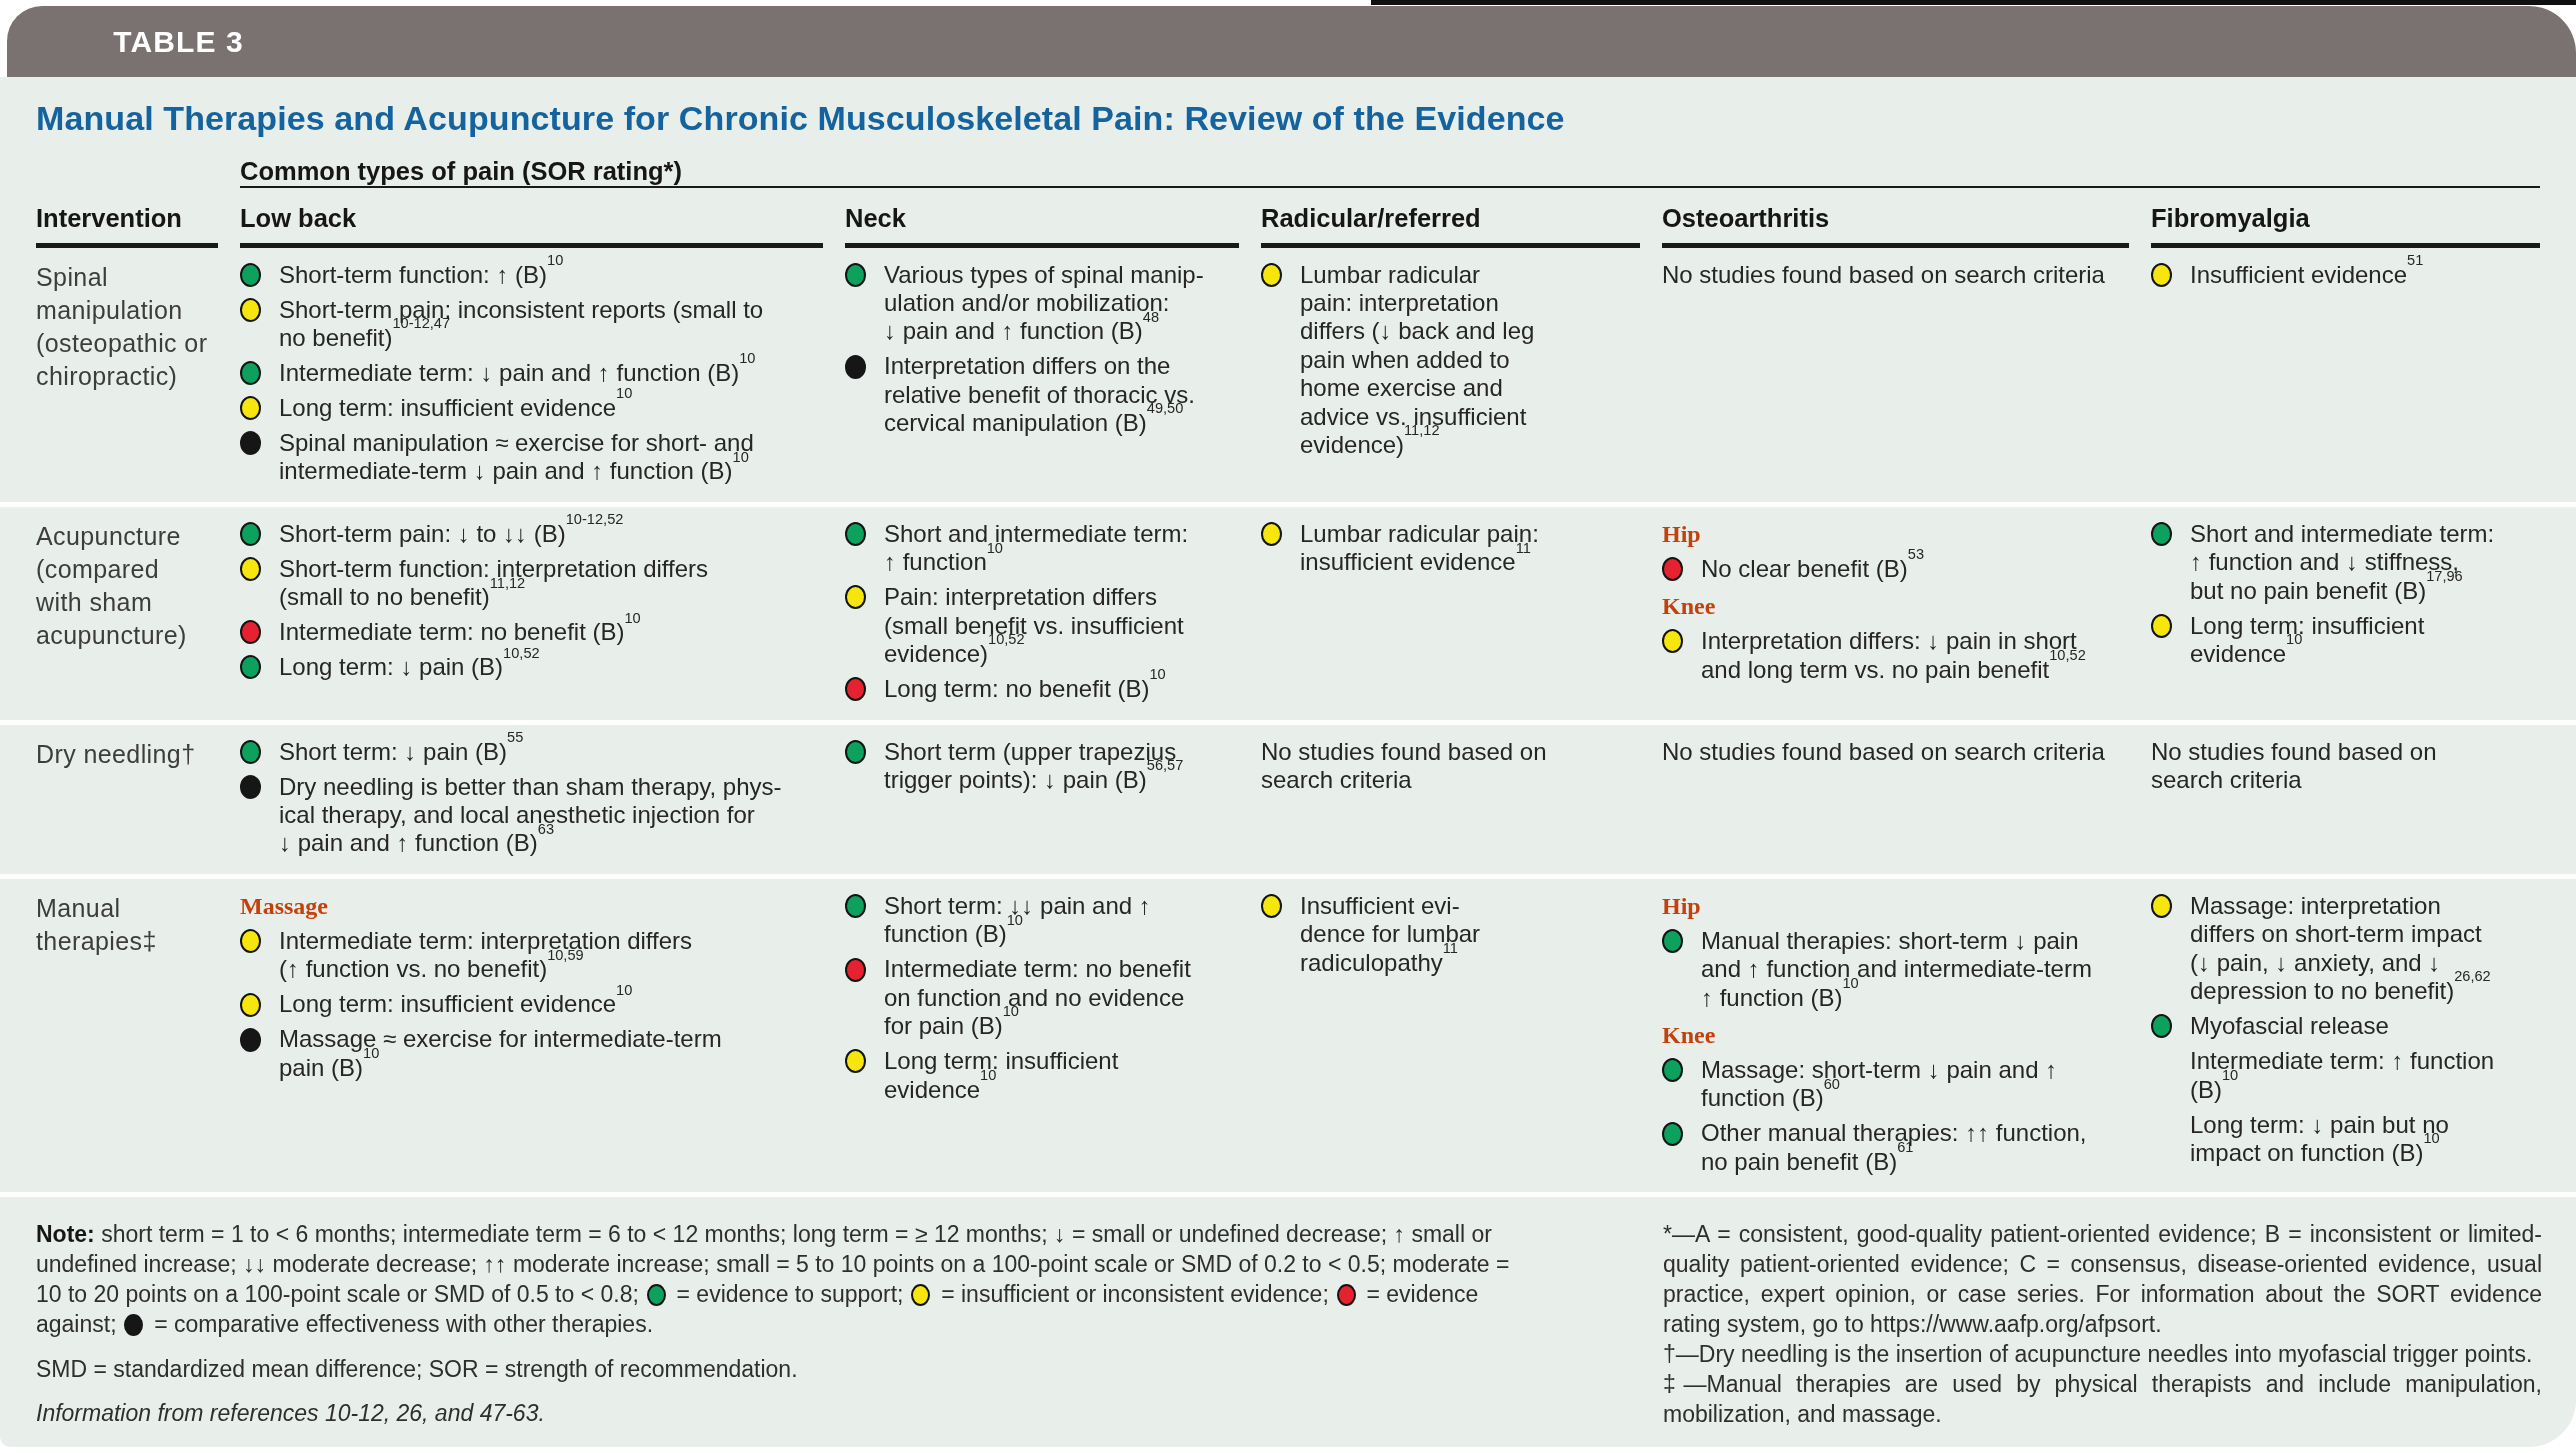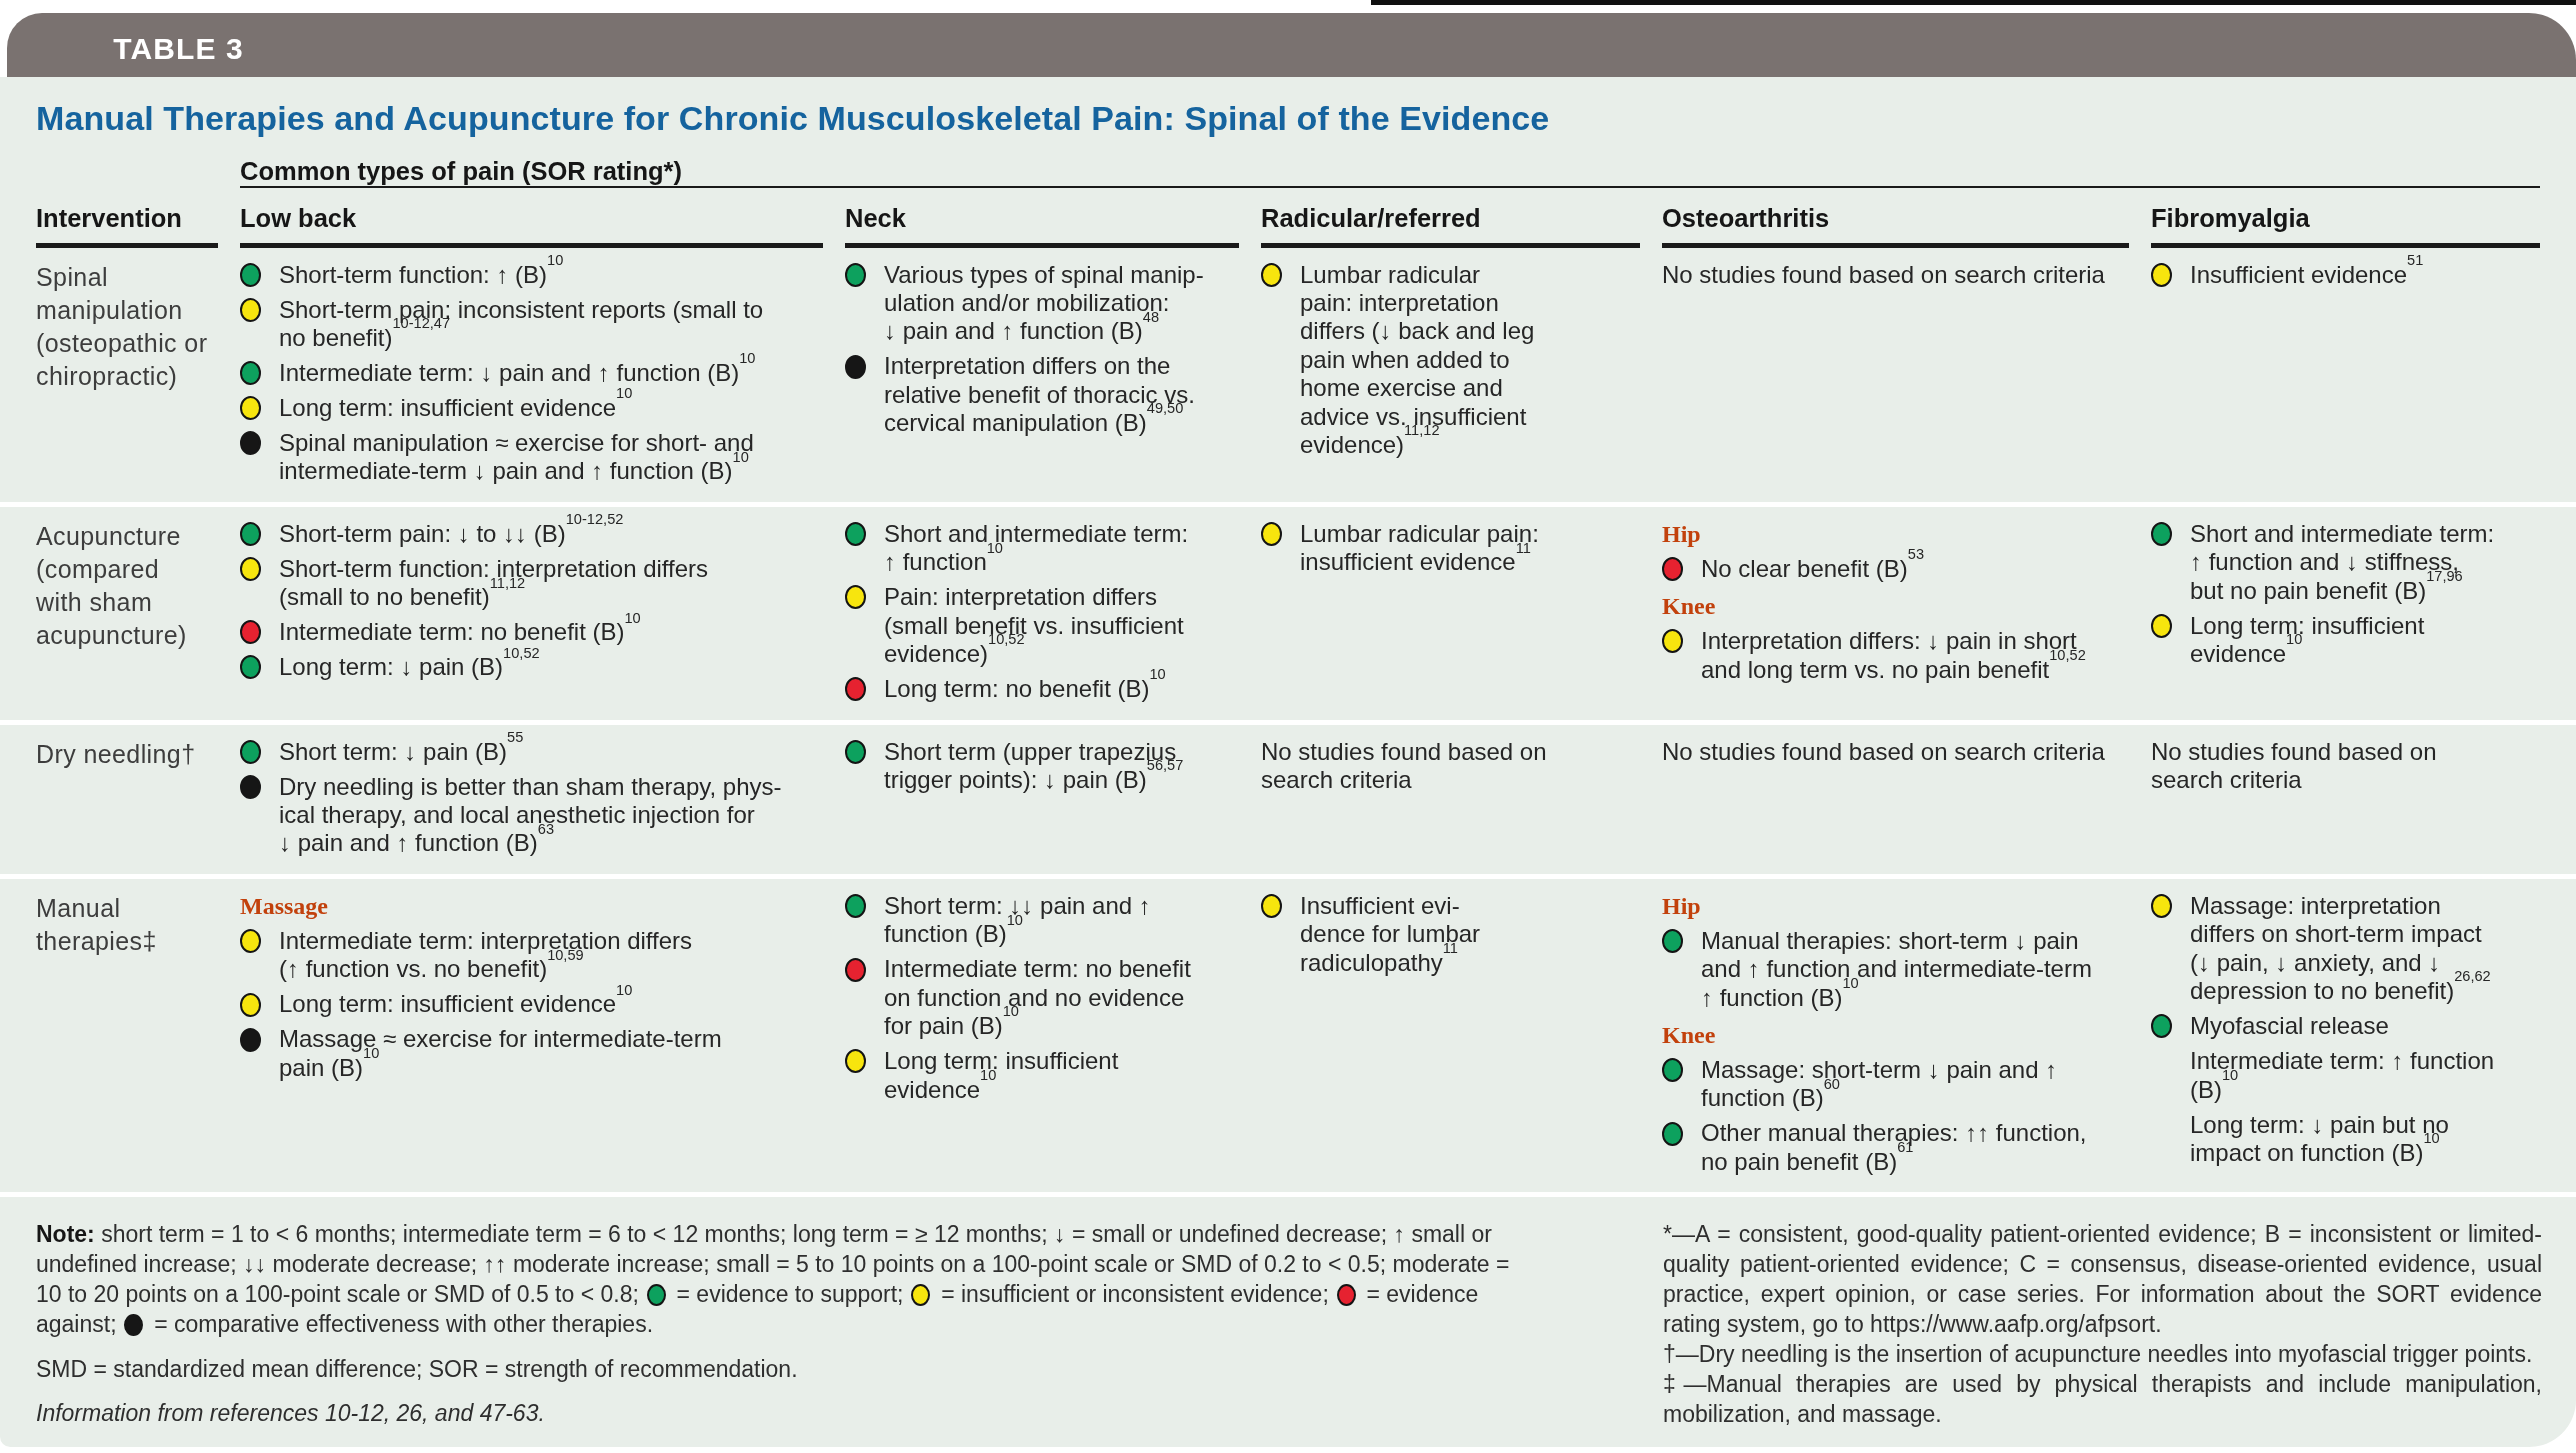--- a/index.html
+++ b/index.html
@@ -1,21 +1,21 @@
 <!DOCTYPE html>
 <html style="--dot-green: #0da15e; --dot-yellow: #f7e50e; --dot-red: #e62230; --dot-black: #161616; --title-blue: #15639e; --bar-gray: #7a7270; --card-bg: #e8eee9; --rule-black: #1a1a1a;font-size:11.7px"><head>
 <meta charset="utf-8">
 <style>
   * { box-sizing: border-box; margin: 0; padding: 0; }
   html,body { width: 2576px; height: 1454px; background: #ffffff;
     font-family: "Liberation Sans", "DejaVu Sans", sans-serif; overflow: hidden; position: relative; }
 
   .topline { position: absolute; top: 0; left: 1371px; right: 0; height: 5.1px; background: #101010; }
 
-  .titlebar { position: absolute; top: 13px; left: 7.3px; right: 0; height: 91px;
+  .titlebar { position: absolute; top: 6px; left: 7.3px; right: 0; height: 91px;
     background: var(--bar-gray); border-radius: 35px 47px 0 0; }
   .titlebar .bar-label { display: inline-block; color: #ffffff; font-weight: bold;
     font-size: 30px; line-height: 71px; padding-left: 106px; letter-spacing: 1.1px; }
 
   .card { position: absolute; top: 77px; left: 0; right: 0; bottom: 7.3px;
     background: var(--card-bg); border-radius: 0 0 47px 10.2px; overflow: hidden; }
 
   .main-title { color: var(--title-blue); font-size: 34px; line-height: 38px; font-weight: bold;
     padding: 22px 36px 0 36px; letter-spacing: 0.1px; }
 
@@ -63,21 +63,21 @@
 </head>
 <body>
 
 <div class="topline"></div>
 
 <div class="titlebar">
   <span class="bar-label">TABLE 3</span>
 </div>
 
 <div class="card">
-  <h1 class="main-title">Manual Therapies and Acupuncture for Chronic Musculoskeletal Pain: Spinal of the Evidence</h1>
+  <h1 class="main-title">Manual Therapies and Acupuncture for Chronic Musculoskeletal Pain: Review of the Evidence</h1>
 
   <div class="grid grouprow">
     <div></div>
     <div class="group-cell">
       <span class="group-label">Common types of pain (SOR rating*)</span>
     </div>
   </div>
 
   <div class="grid headrow">
     <div class="colhead">Intervention</div>

